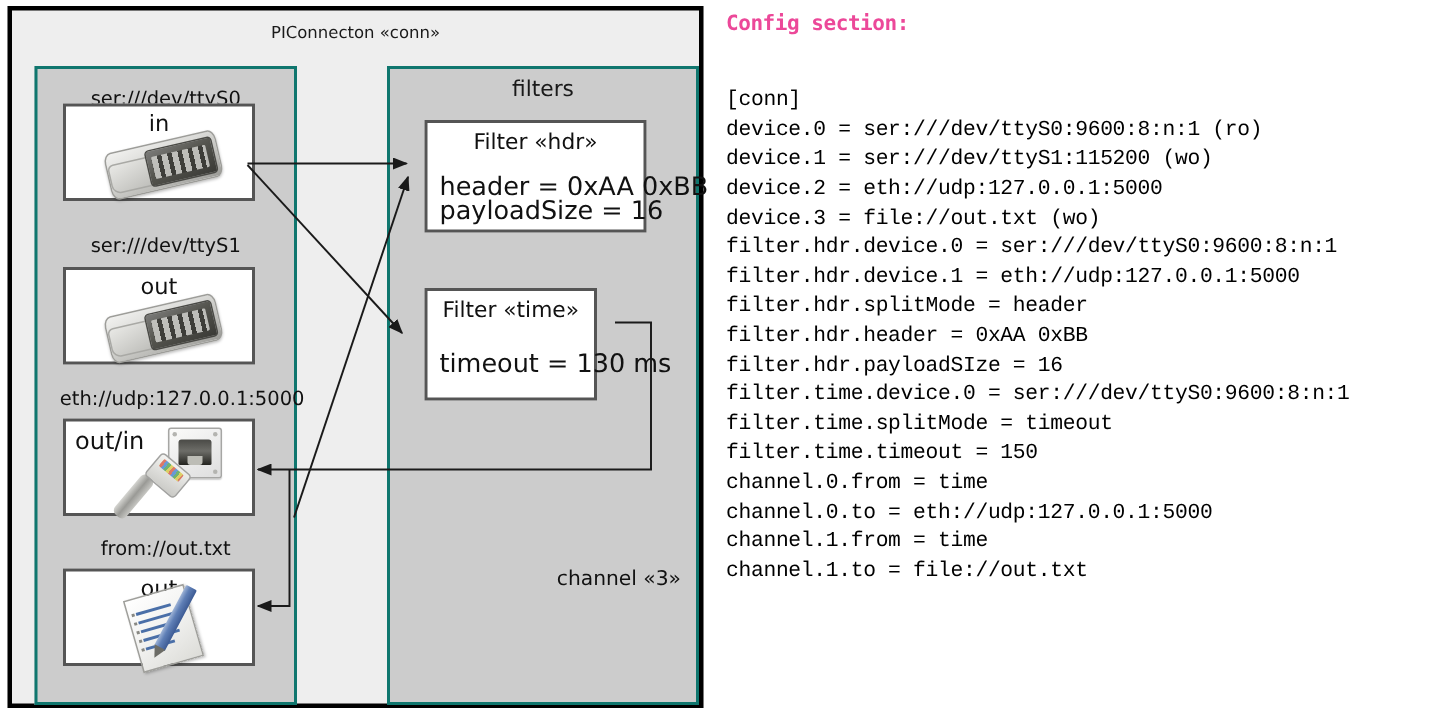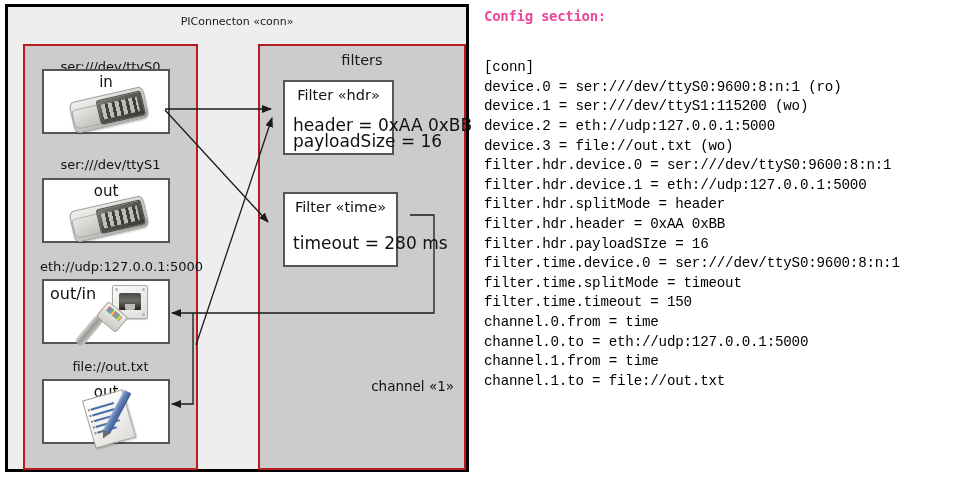--- a/index.html
+++ b/index.html
@@ -36,21 +36,21 @@
     left: 0; top: 8px;
     width: 100%;
     text-align: center;
     font-size: 11px;
     color: #1a1a1a;
   }
 
   .group-panel {
     position: absolute;
     background: #cccccc;
-    border: 2px solid #b91c1c;
+    border: 2px solid #0f766e;
     box-sizing: border-box;
   }
 
   #devices-panel {
     left: 15px; top: 37px;
     width: 175px; height: 426px;
   }
 
   #filters-panel {
     left: 250px; top: 37px;
@@ -353,21 +353,21 @@
           <div class="screw" style="left:2px; bottom:2px;"></div>
           <div class="screw" style="right:2px; bottom:2px;"></div>
         </div>
         <div class="cable" style="left:40px; top:33px;"></div>
         <div class="rj45-plug" style="left:55px; top:26px;">
           <div class="leads"></div>
         </div>
       </div>
     </div>
 
-    <div class="dev-caption" style="left:15px; top:352px; width:175px;">file://out.txt</div>
+    <div class="dev-caption" style="left:15px; top:352px; width:175px;">from://out.txt</div>
     <div class="card" style="left:34px; top:372px; width:128px; height:65px;">
       <div class="card-label">out</div>
       <div class="icon-wrap" style="left:0; top:0; width:128px; height:65px;">
         <div class="doc" style="left:44px; top:13px;">
           <div class="line" style="top:9px;  width:24px;"></div>
           <div class="bullet" style="top:9px;"></div>
           <div class="line" style="top:15px; width:26px;"></div>
           <div class="bullet" style="top:15px;"></div>
           <div class="line" style="top:21px; width:22px;"></div>
           <div class="bullet" style="top:21px;"></div>
@@ -375,32 +375,32 @@
           <div class="bullet" style="top:27px;"></div>
           <div class="line" style="top:33px; width:20px;"></div>
           <div class="bullet" style="top:33px;"></div>
         </div>
         <div class="pencil" style="left:69px; top:8px;">
             <div class="tip"></div>
           </div>
       </div>
     </div>
 
-    <div class="filter-card" style="left:275px; top:73px; width:111px; height:75px;">
+    <div class="filter-card" style="left:275px; top:73px; width:148px; height:75px;">
       <div class="filter-title">Filter «hdr»</div>
       <div class="filter-prop" style="top:33px;">header = 0xAA 0xBB</div>
       <div class="filter-prop" style="top:49px;">payloadSize = 16</div>
     </div>
 
     <div class="filter-card" style="left:275px; top:185px; width:115px; height:75px;">
       <div class="filter-title">Filter «time»</div>
-      <div class="filter-prop" style="top:39px;">timeout = 280 ms</div>
-    </div>
-
-    <div class="channel-label" style="left:250px; top:371px; width:196px;">channel «1»</div>
+      <div class="filter-prop" style="top:39px;">timeout = 130 ms</div>
+    </div>
+
+    <div class="channel-label" style="left:250px; top:371px; width:196px;">channel «3»</div>
 
   </div>
 
   <svg id="arrows" viewBox="0 0 478 484">
     <defs>
       <marker id="ah" markerWidth="10" markerHeight="8" refX="9" refY="4" orient="auto" markerUnits="userSpaceOnUse">
         <path d="M0,0 L10,4 L0,8 z" fill="#1a1a1a"></path>
       </marker>
     </defs>
     <g stroke="#1a1a1a" stroke-width="1.3" fill="none">

